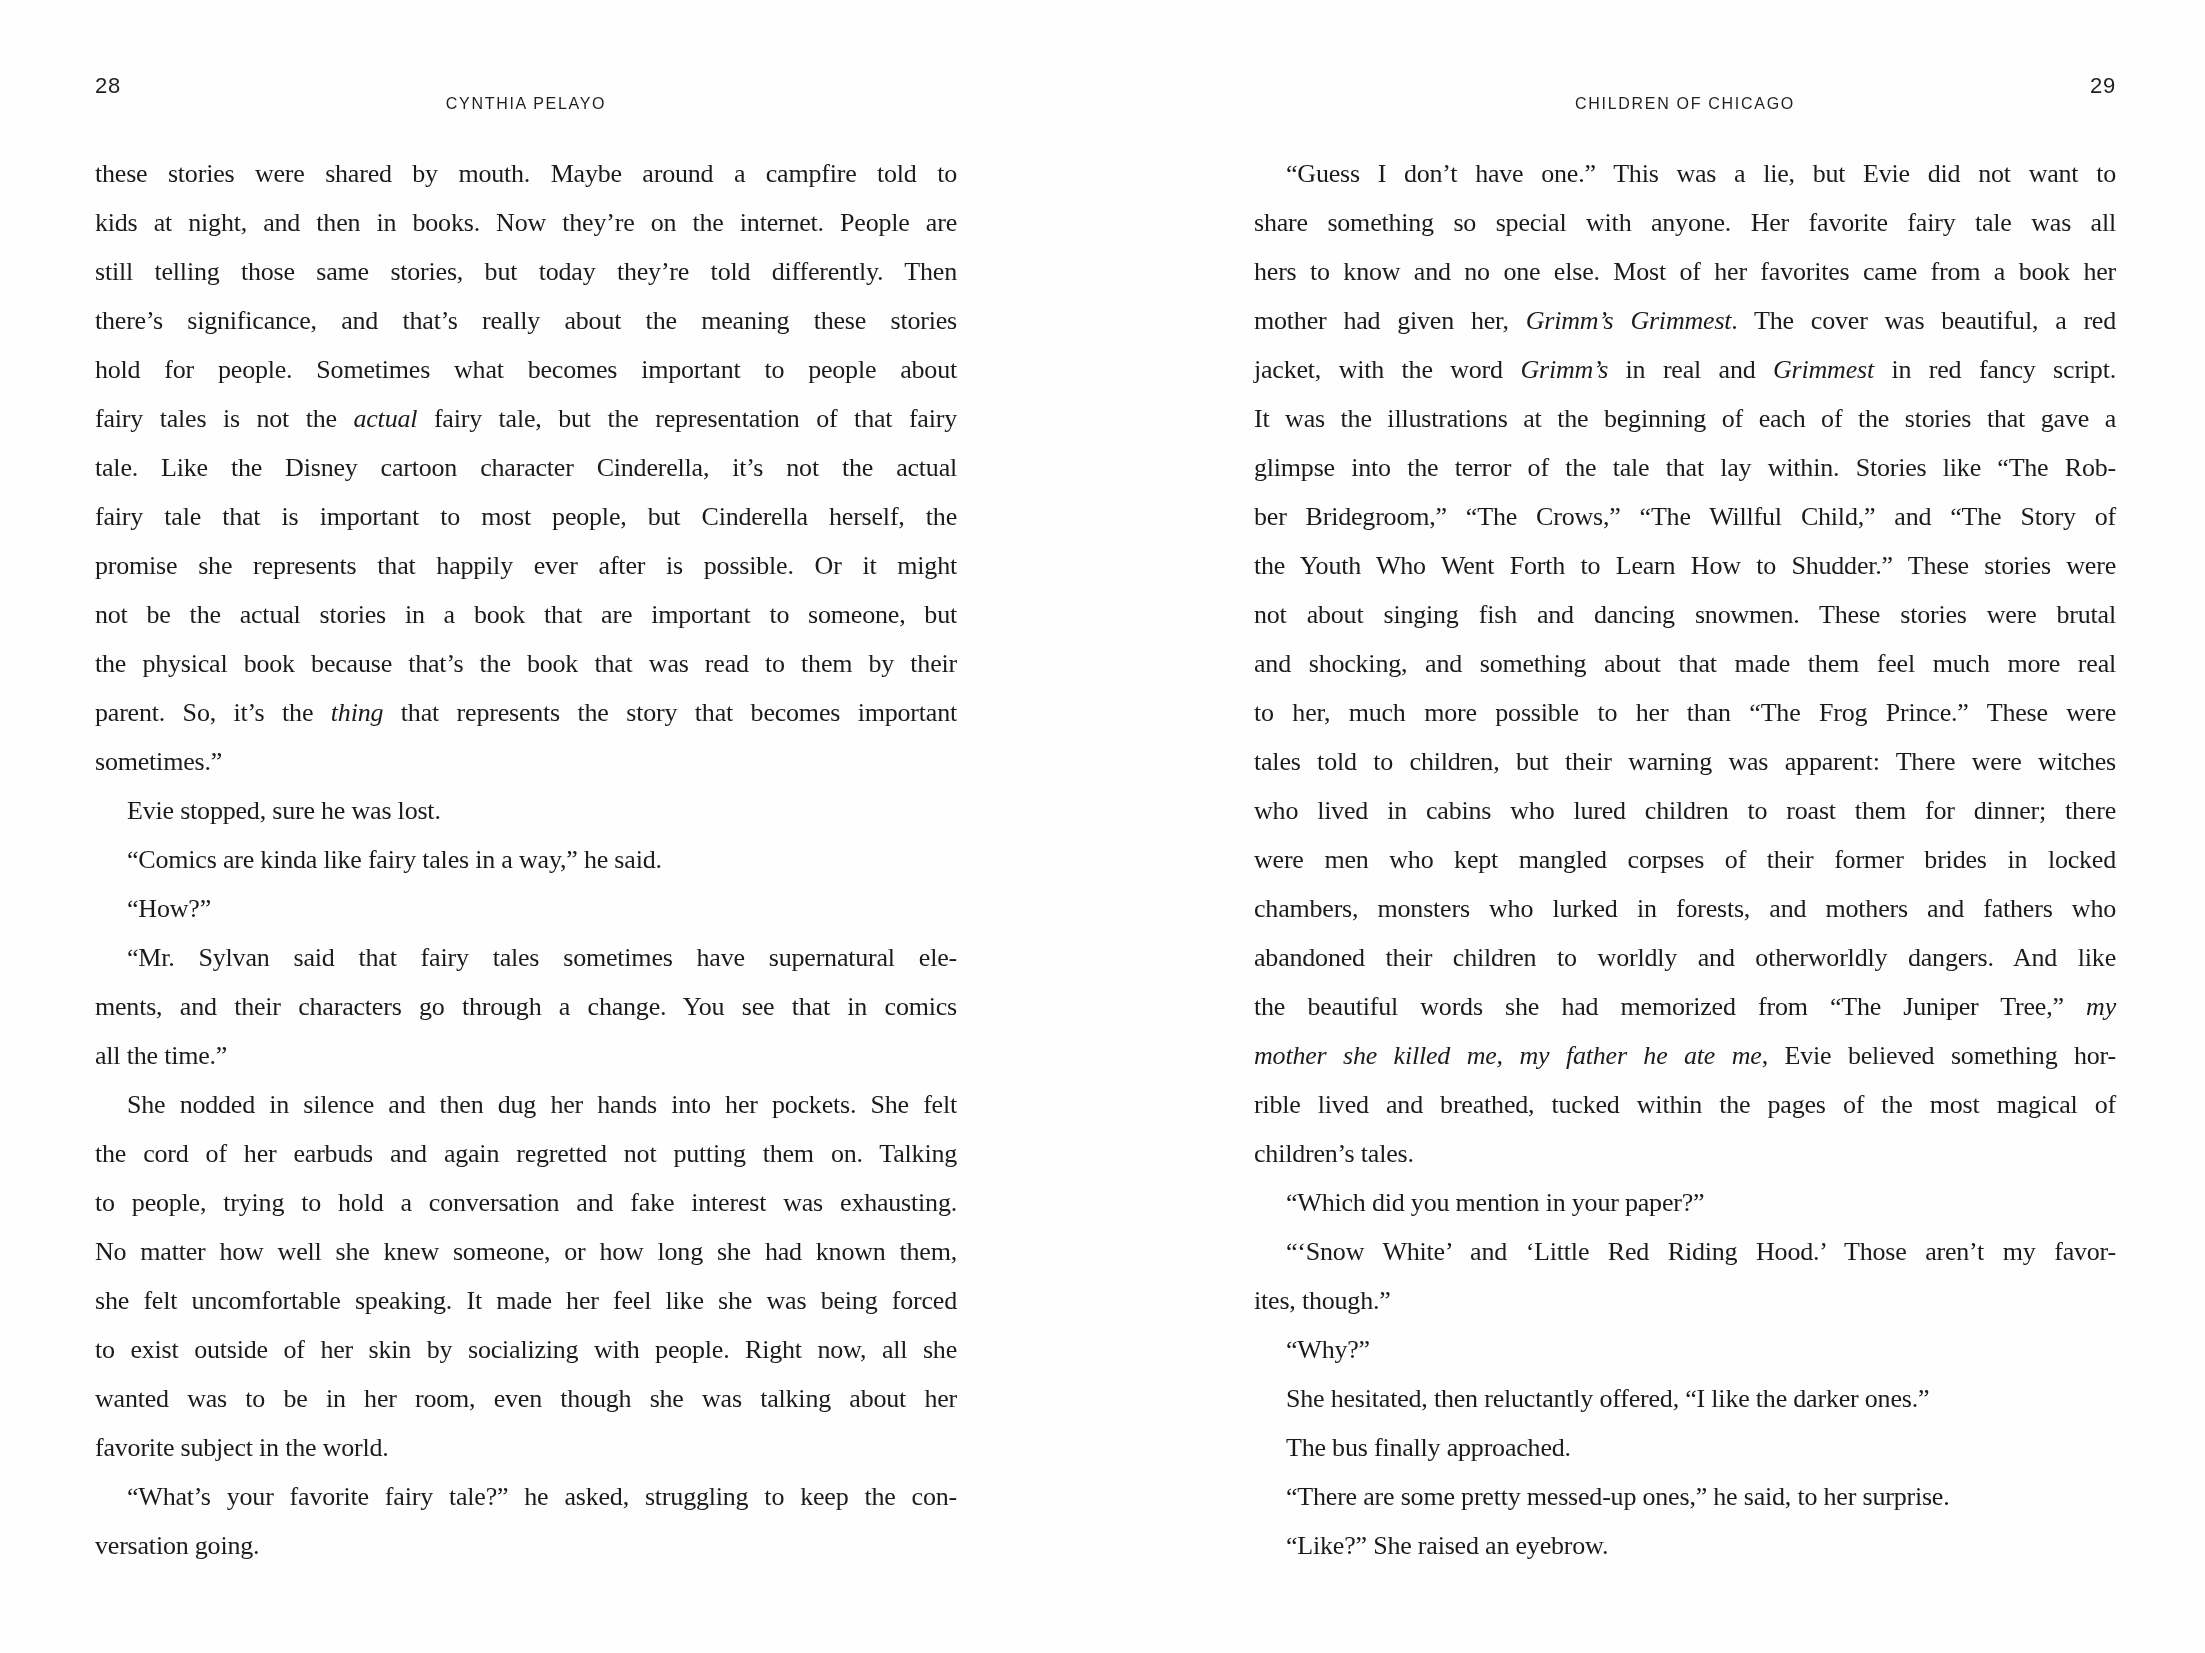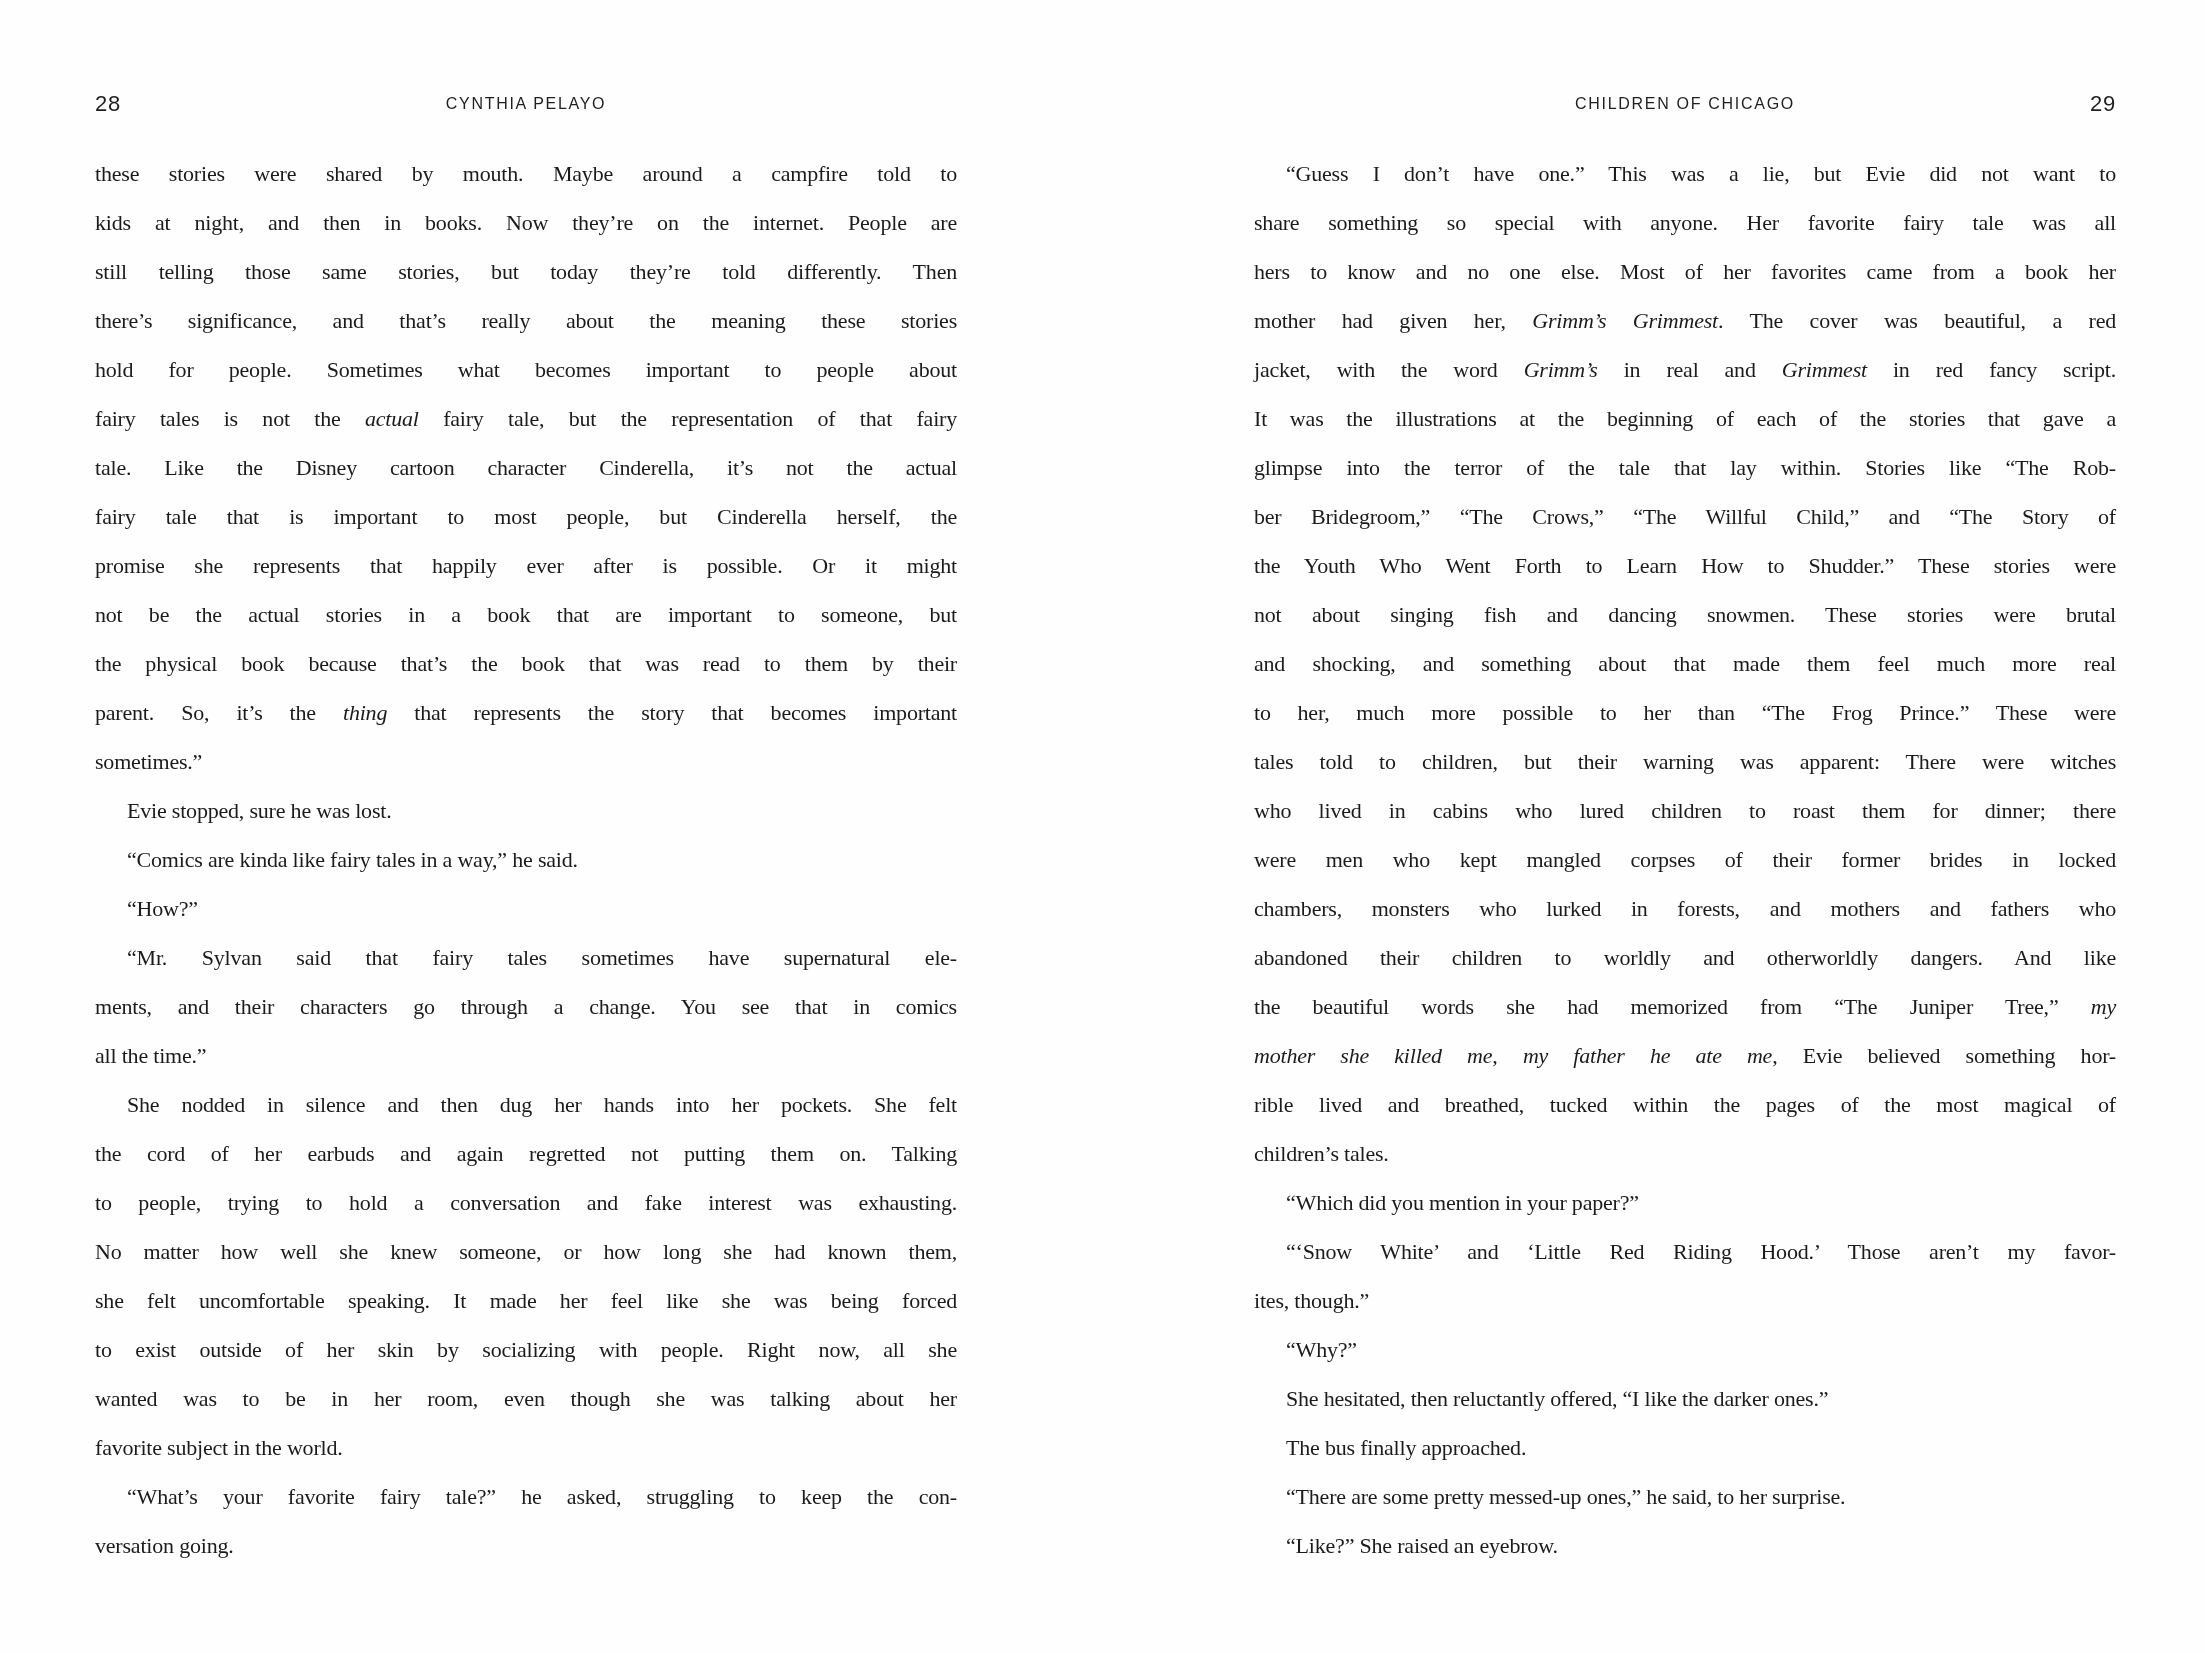--- a/index.html
+++ b/index.html
@@ -25,36 +25,36 @@
     top: 89px;
     font-family: "Liberation Sans", sans-serif;
     font-size: 16px;
     line-height: 30.5px;
     letter-spacing: 1.7px;
     color: #1f1f1f;
     white-space: nowrap;
   }
   .folio {
     position: absolute;
-    top: 89px;
+    top: 71px;
     font-family: "Liberation Sans", sans-serif;
     font-size: 22px;
     line-height: 30.5px;
     letter-spacing: 0.8px;
     color: #1f1f1f;
   }
   #head-left  { left: 95px;  width: 862px; text-align: center; }
   #head-right { left: 1254px; width: 862px; text-align: center; }
   #folio-left  { left: 95px; }
   #folio-right { left: 1254px; width: 862px; text-align: right; }
   .page-text {
     position: absolute;
     top: 149px;
     width: 862px;
-    font-size: 22px;
+    font-size: 26px;
     line-height: 49px;
     letter-spacing: -0.2px;
     color: #1b1b1b;
   }
   #left-text  { left: 95px; }
   #right-text { left: 1254px; }
   .line {
     height: 49px;
     text-align: justify;
     text-align-last: justify;

